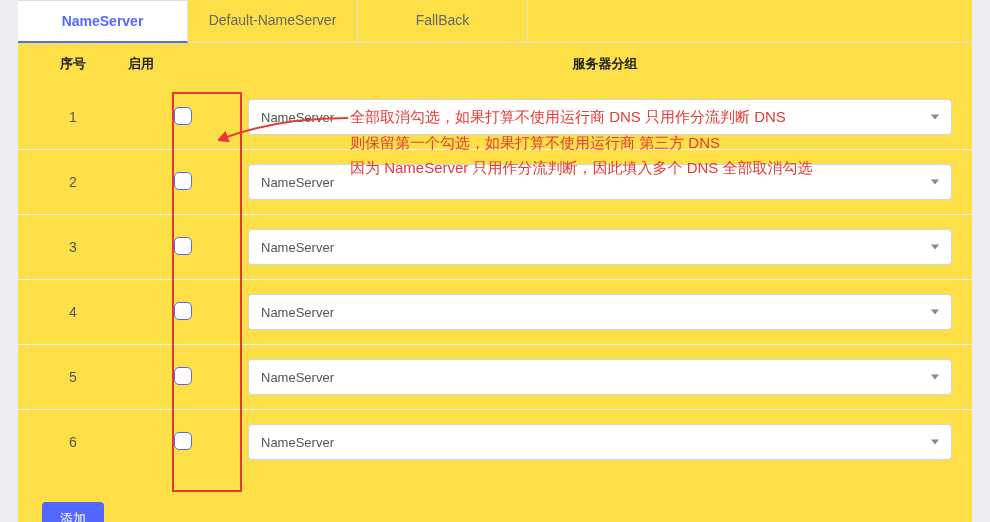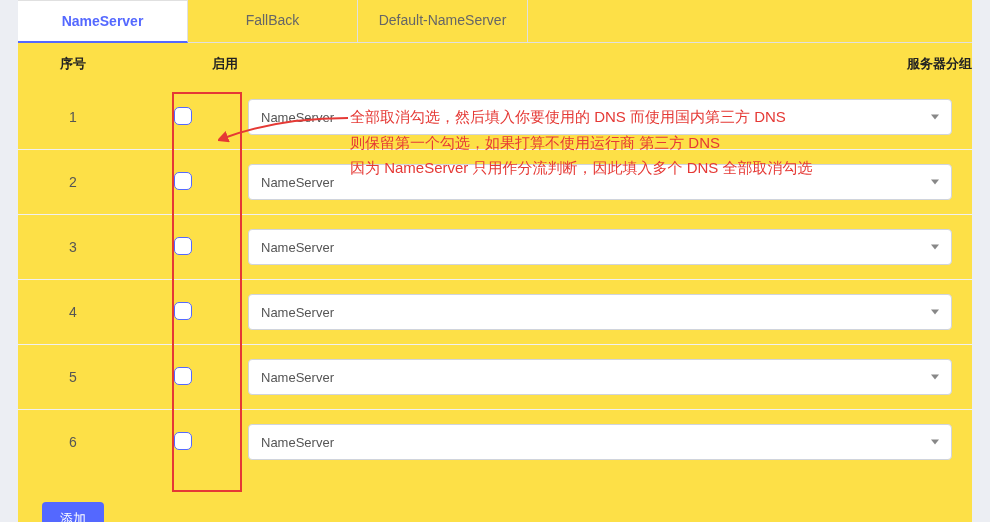--- a/index.html
+++ b/index.html
@@ -39,22 +39,22 @@
       background: #fff;
     }
     .table-header {
       display: flex;
       padding: 12px 0;
       font-weight: 700;
       font-size: 13px;
       color: #222;
     }
     .col-index { width: 110px; text-align: center; }
-    .col-enable { width: 110px; text-align: right; }
-    .col-group { flex: 1; text-align: right; }
+    .col-enable { width: 110px; text-align: left; }
+    .col-group { flex: 1; text-align: center; }
     .row {
       display: flex;
       align-items: center;
       padding: 14px 0;
       border-bottom: 1px solid #f0f0f0;
       position: relative;
     }
     .row:last-child { border-bottom: none; }
     .cell-index { width: 110px; text-align: center; color: #555; }
     .cell-enable { width: 110px; text-align: center; }
@@ -137,24 +137,24 @@
 </head>
 <body>
 
 <div class="container">
 
   <div class="tabs">
     <div class="tab active">
       <span>NameServer</span>
     </div>
     <div class="tab">
+      <span>Default-NameServer</span>
+    </div>
+    <div class="tab">
       <span>FallBack</span>
-    </div>
-    <div class="tab">
-      <span>Default-NameServer</span>
     </div>
   </div>
 
   <div class="table-header">
     <div class="col-index">序号</div>
     <div class="col-enable">启用</div>
     <div class="col-group">服务器分组</div>
   </div>
 
   <div class="rows-wrapper">
@@ -232,16 +232,16 @@
 <svg class="arrow-svg" width="140" height="40">
   <defs>
     <marker id="arrowhead" markerWidth="8" markerHeight="8" refX="2" refY="3" orient="auto">
       <polygon points="0 0, 6 3, 0 6" fill="#e53935"></polygon>
     </marker>
   </defs>
   <path d="M 130 6 Q 60 6, 6 26" stroke="#e53935" stroke-width="2" fill="none" marker-end="url(#arrowhead)"></path>
 </svg>
 
 <div class="annotation">
-  <div>全部取消勾选，然后填入你要使用的 DNS 而使用国内第三方 DNS</div>
+  <div>全部取消勾选，如果打算不使用运行商 DNS 只用作分流判断 DNS</div>
   <div>则保留第一个勾选，如果打算不使用运行商 第三方 DNS</div>
   <div>因为 NameServer 只用作分流判断，因此填入多个 DNS 全部取消勾选</div>
 </div>
 
 </body></html>

